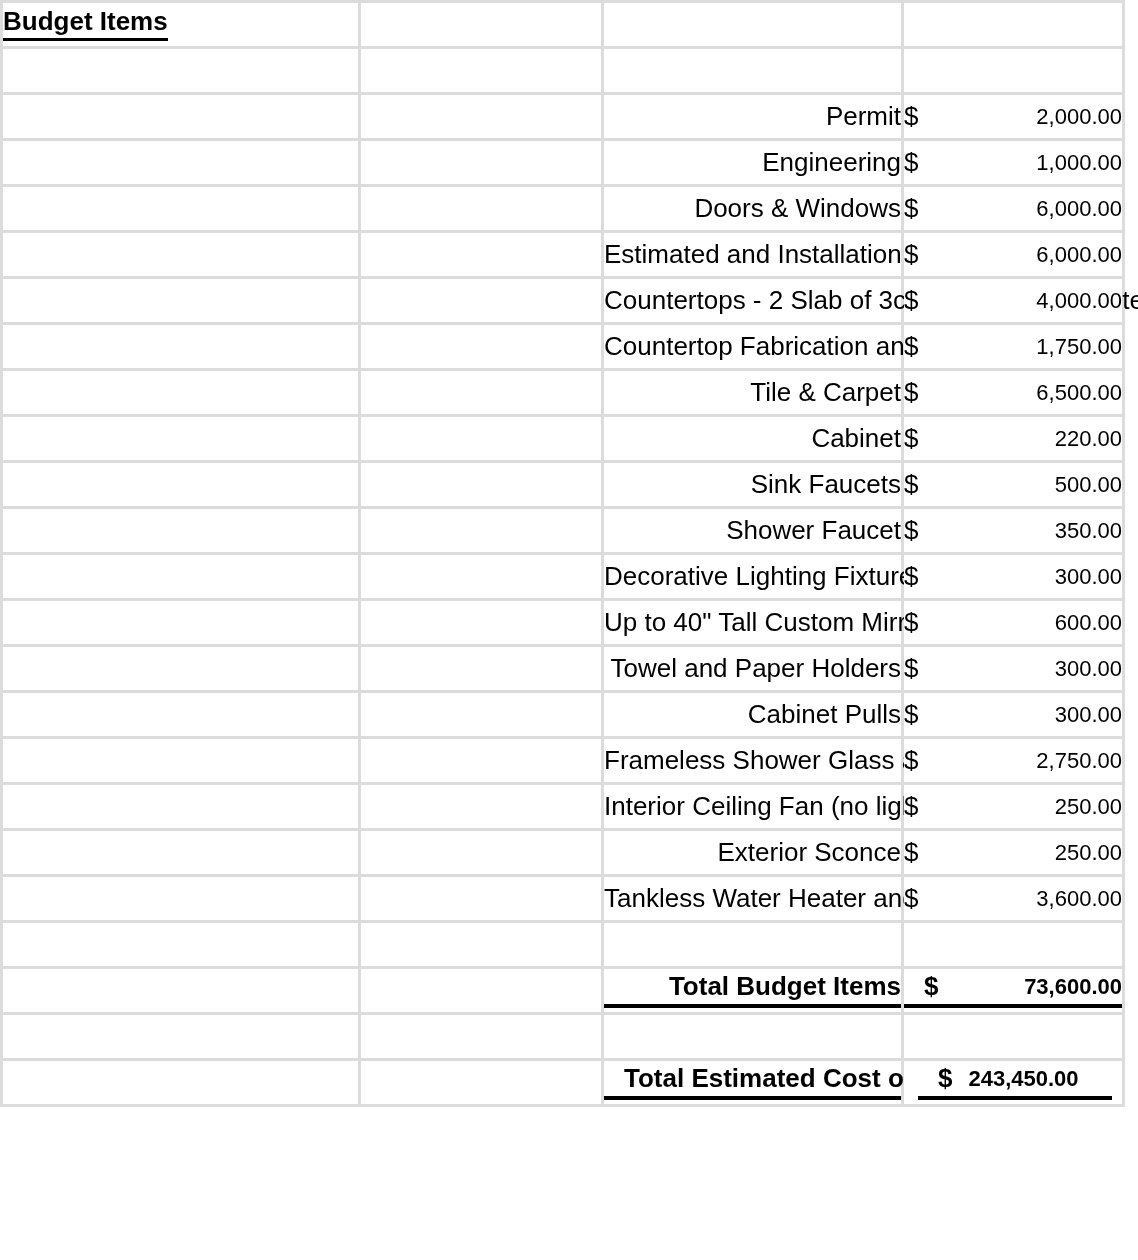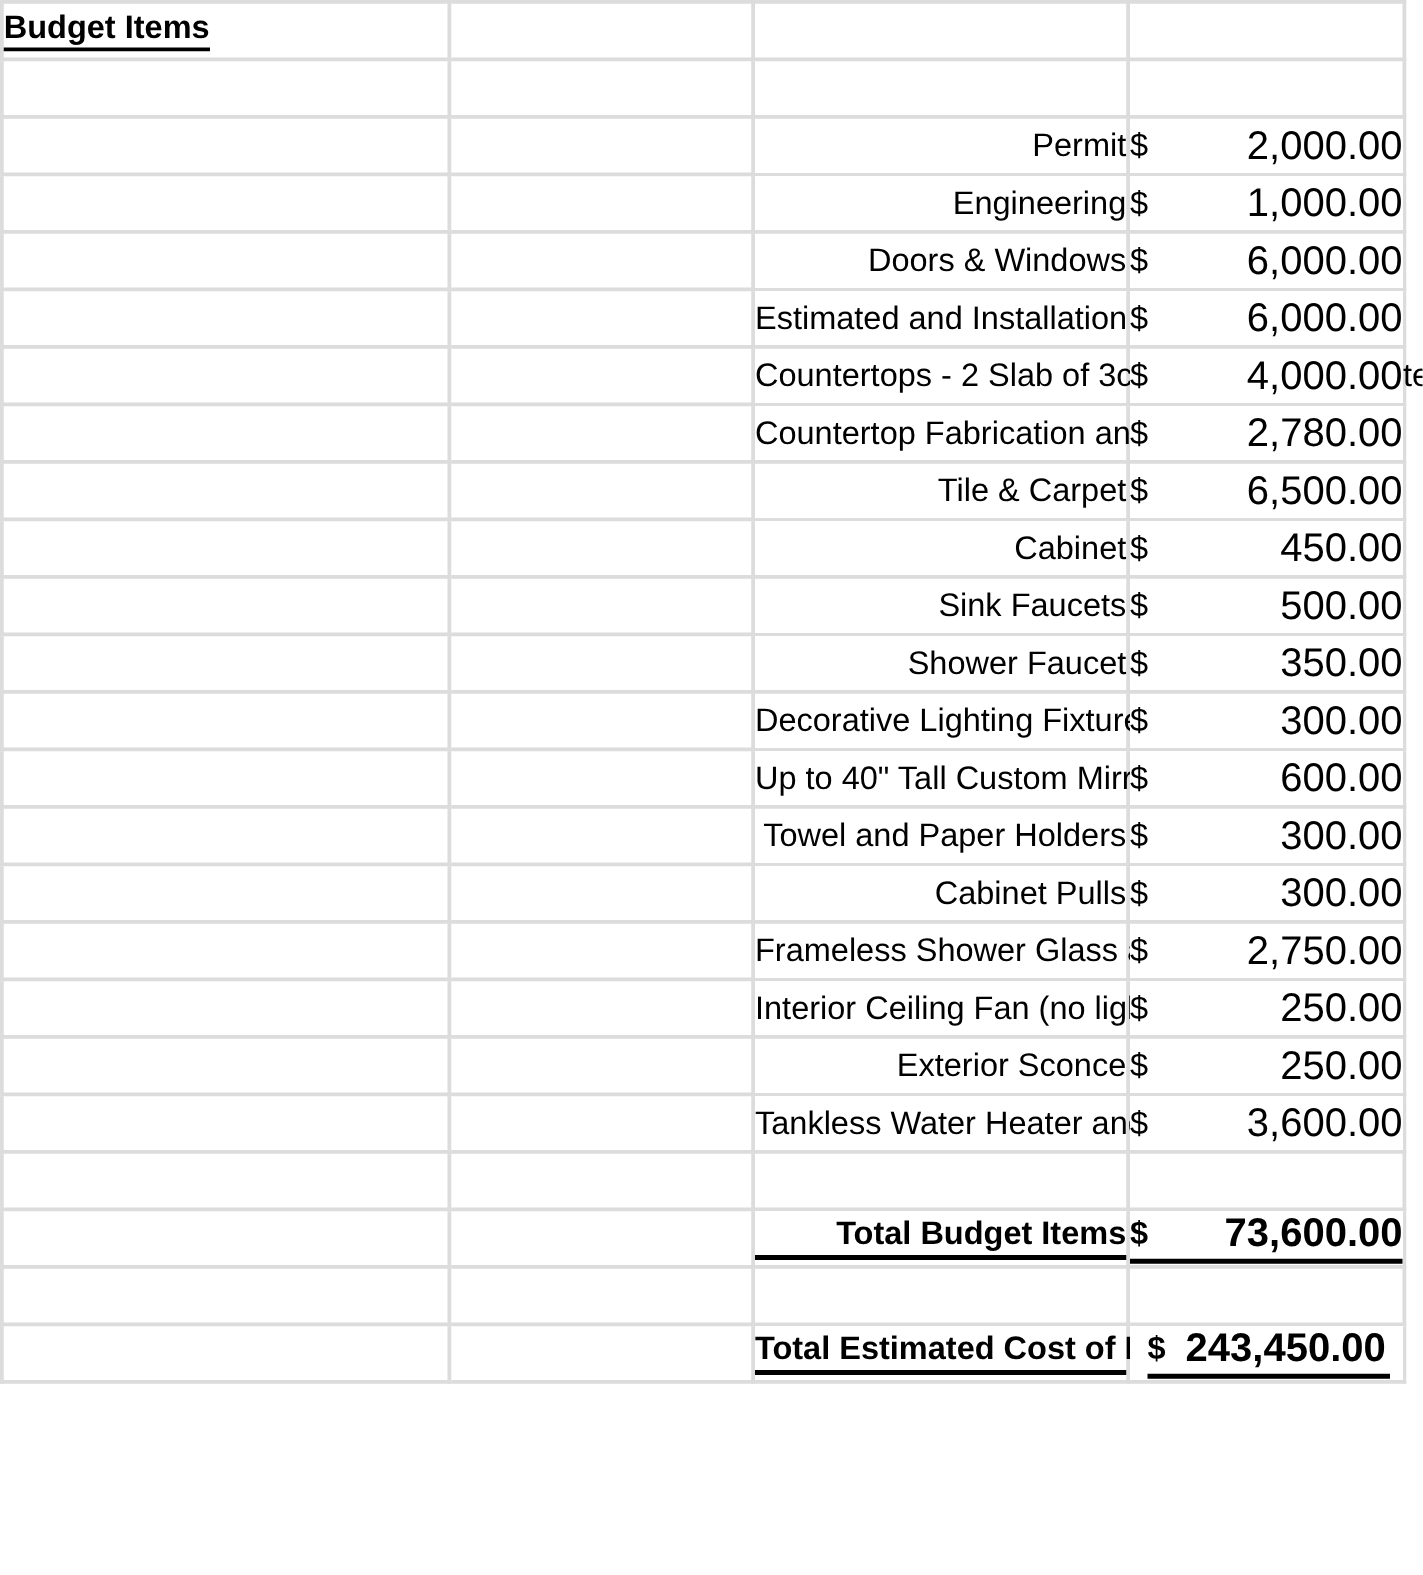--- a/index.html
+++ b/index.html
@@ -66,41 +66,42 @@
   td.money {
     padding: 0 13px 0 14px;
     position: relative;
   }
   td.money .row {
     display: flex;
     align-items: center;
     justify-content: space-between;
   }
   td.money .sym { font-size: 26px; }
-  td.money .amt { font-size: 32px; }
+  td.money .amt { font-size: 22px; }
 
   
   td.title {
     text-align: left;
     padding-left: 14px;
   }
   td.title span.txt {
     font-weight: bold;
     border-bottom: 3px solid #000000;
     padding-bottom: 2px;
     display: inline-block;
   }
 
   
   tr.total td { font-weight: bold; }
   tr.total td.label .ul,
   tr.total td.money .ul {
     display: block;
     border-bottom: 4px solid #000000;
     padding-bottom: 3px;
+    padding-left: 20px;
   }
   tr.total td.label .ul { text-align: right; }
 
   tr.total td.money .ul .row {
     display: flex;
     align-items: center;
     justify-content: space-between;
   }
   tr.grand td.money .ul .row { justify-content: flex-start; gap: 16px; }
   tr.grand td.money { padding-left: 14px; padding-right: 10px; }
@@ -186,21 +187,21 @@
             </span>
           </td>
         </tr>
         <tr>
           <td class="empty"></td>
           <td class="empty spacer-open"></td>
           <td class="label"><span class="txt">Countertop Fabrication and Installation</span></td>
           <td class="money">
             <span class="row">
               <span class="sym">$</span>
-              <span class="amt">2,780.00</span>
+              <span class="amt">1,750.00</span>
             </span>
           </td>
         </tr>
         <tr>
           <td class="empty"></td>
           <td class="empty"></td>
           <td class="label"><span class="txt">Tile &amp; Carpet</span></td>
           <td class="money">
             <span class="row">
               <span class="sym">$</span>
@@ -208,21 +209,21 @@
             </span>
           </td>
         </tr>
         <tr>
           <td class="empty"></td>
           <td class="empty"></td>
           <td class="label"><span class="txt">Cabinet</span></td>
           <td class="money">
             <span class="row">
               <span class="sym">$</span>
-              <span class="amt">450.00</span>
+              <span class="amt">220.00</span>
             </span>
           </td>
         </tr>
         <tr>
           <td class="empty"></td>
           <td class="empty"></td>
           <td class="label"><span class="txt">Sink Faucets</span></td>
           <td class="money">
             <span class="row">
               <span class="sym">$</span>

